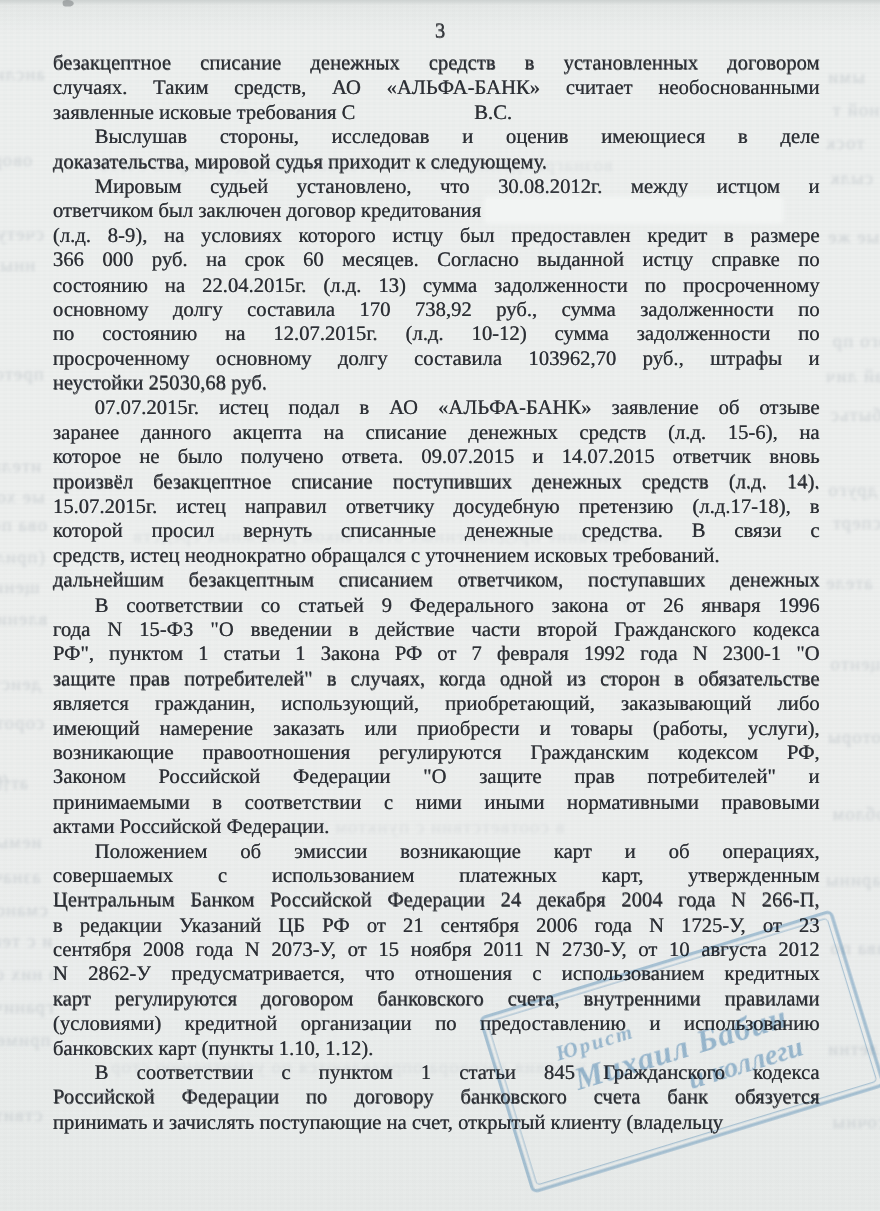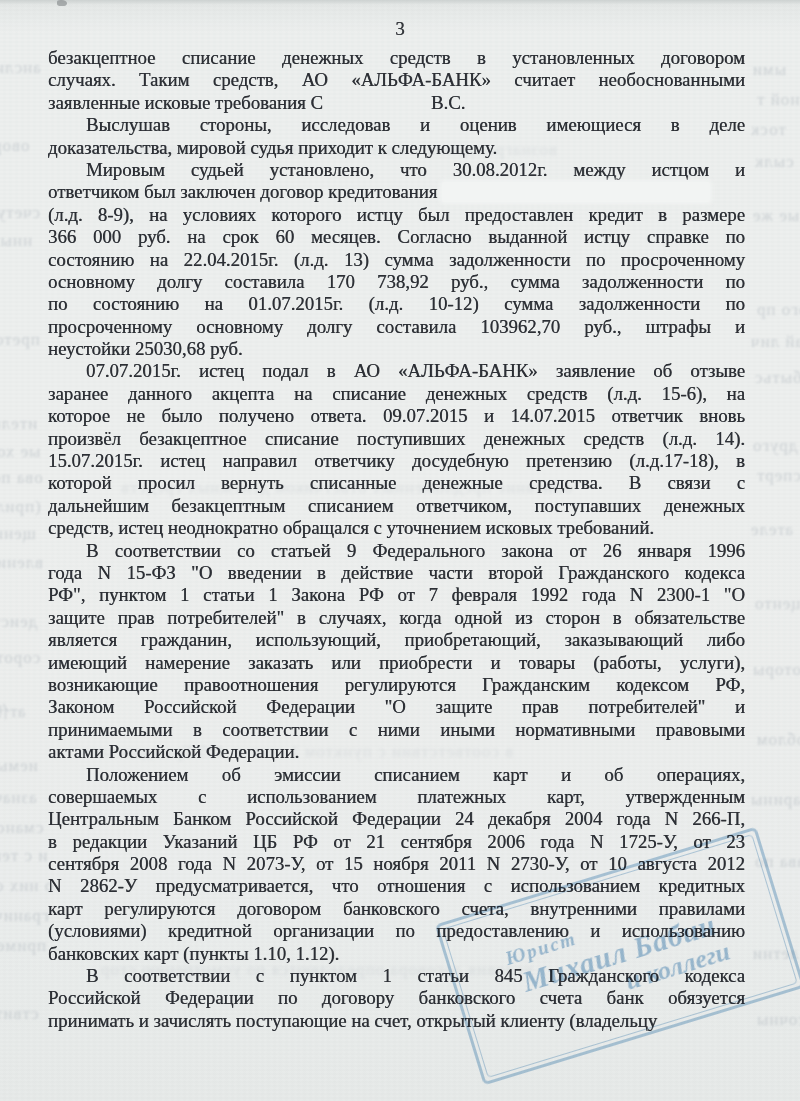--- a/index.html
+++ b/index.html
@@ -90,42 +90,42 @@
     <div class="line"><span>случаях. Таким средств, АО «АЛЬФА-БАНК» считает необоснованными</span></div>
     <div class="line last"><span>заявленные исковые требования С</span><span class="redact-gap" style="width: 108px;"></span><span>В.С.</span></div>
     <div class="line indent"><span>Выслушав стороны, исследовав и оценив имеющиеся в деле</span></div>
     <div class="line last"><span>доказательства, мировой судья приходит к следующему.</span></div>
     <div class="line indent"><span>Мировым судьей установлено, что 30.08.2012г. между истцом и</span></div>
     <div class="line last"><span>ответчиком был заключен договор кредитования </span><span class="redact-box" style="width: 268px;"></span></div>
     <div class="line"><span>(л.д. 8-9), на условиях которого истцу был предоставлен кредит в размере</span></div>
     <div class="line"><span>366 000 руб. на срок 60 месяцев. Согласно выданной истцу справке по</span></div>
     <div class="line"><span>состоянию на 22.04.2015г. (л.д. 13) сумма задолженности по просроченному</span></div>
     <div class="line"><span>основному долгу составила 170 738,92 руб., сумма задолженности по</span></div>
-    <div class="line"><span>по состоянию на 01.07.2015г. (л.д. 10-12) сумма задолженности по</span></div>
+    <div class="line"><span>по состоянию на 12.07.2015г. (л.д. 10-12) сумма задолженности по</span></div>
     <div class="line"><span>просроченному основному долгу составила 103962,70 руб., штрафы и</span></div>
     <div class="line last"><span>неустойки 25030,68 руб.</span></div>
     <div class="line indent"><span>07.07.2015г. истец подал в АО «АЛЬФА-БАНК» заявление об отзыве</span></div>
     <div class="line"><span>заранее данного акцепта на списание денежных средств (л.д. 15-6), на</span></div>
     <div class="line"><span>которое не было получено ответа. 09.07.2015 и 14.07.2015 ответчик вновь</span></div>
     <div class="line"><span>произвёл безакцептное списание поступивших денежных средств (л.д. 14).</span></div>
     <div class="line"><span>15.07.2015г. истец направил ответчику досудебную претензию (л.д.17-18), в</span></div>
     <div class="line"><span>которой просил вернуть списанные денежные средства. В связи с</span></div>
+    <div class="line last"><span>средств, истец неоднократно обращался с уточнением исковых требований.</span></div>
     <div class="line"><span>дальнейшим безакцептным списанием ответчиком, поступавших денежных</span></div>
-    <div class="line last"><span>средств, истец неоднократно обращался с уточнением исковых требований.</span></div>
     <div class="line indent"><span>В соответствии со статьей 9 Федерального закона от 26 января 1996</span></div>
     <div class="line"><span>года N 15-ФЗ "О введении в действие части второй Гражданского кодекса</span></div>
     <div class="line"><span>РФ", пунктом 1 статьи 1 Закона РФ от 7 февраля 1992 года N 2300-1 "О</span></div>
     <div class="line"><span>защите прав потребителей" в случаях, когда одной из сторон в обязательстве</span></div>
     <div class="line"><span>является гражданин, использующий, приобретающий, заказывающий либо</span></div>
     <div class="line"><span>имеющий намерение заказать или приобрести и товары (работы, услуги),</span></div>
     <div class="line"><span>возникающие правоотношения регулируются Гражданским кодексом РФ,</span></div>
     <div class="line"><span>Законом Российской Федерации "О защите прав потребителей" и</span></div>
     <div class="line"><span>принимаемыми в соответствии с ними иными нормативными правовыми</span></div>
     <div class="line last"><span>актами Российской Федерации.</span></div>
-    <div class="line indent"><span>Положением об эмиссии списанием карт и об операциях,</span></div>
+    <div class="line indent"><span>Положением об эмиссии возникающие карт и об операциях,</span></div>
     <div class="line"><span>совершаемых с использованием платежных карт, утвержденным</span></div>
     <div class="line"><span>Центральным Банком Российской Федерации 24 декабря 2004 года N 266-П,</span></div>
     <div class="line"><span>в редакции Указаний ЦБ РФ от 21 сентября 2006 года N 1725-У, от 23</span></div>
     <div class="line"><span>сентября 2008 года N 2073-У, от 15 ноября 2011 N 2730-У, от 10 августа 2012</span></div>
     <div class="line"><span>N 2862-У предусматривается, что отношения с использованием кредитных</span></div>
     <div class="line"><span>карт регулируются договором банковского счета, внутренними правилами</span></div>
     <div class="line"><span>(условиями) кредитной организации по предоставлению и использованию</span></div>
     <div class="line last"><span>банковских карт (пункты 1.10, 1.12).</span></div>
     <div class="line indent"><span>В соответствии с пунктом 1 статьи 845 Гражданского кодекса</span></div>
     <div class="line"><span>Российской Федерации по договору банковского счета банк обязуется</span></div>

